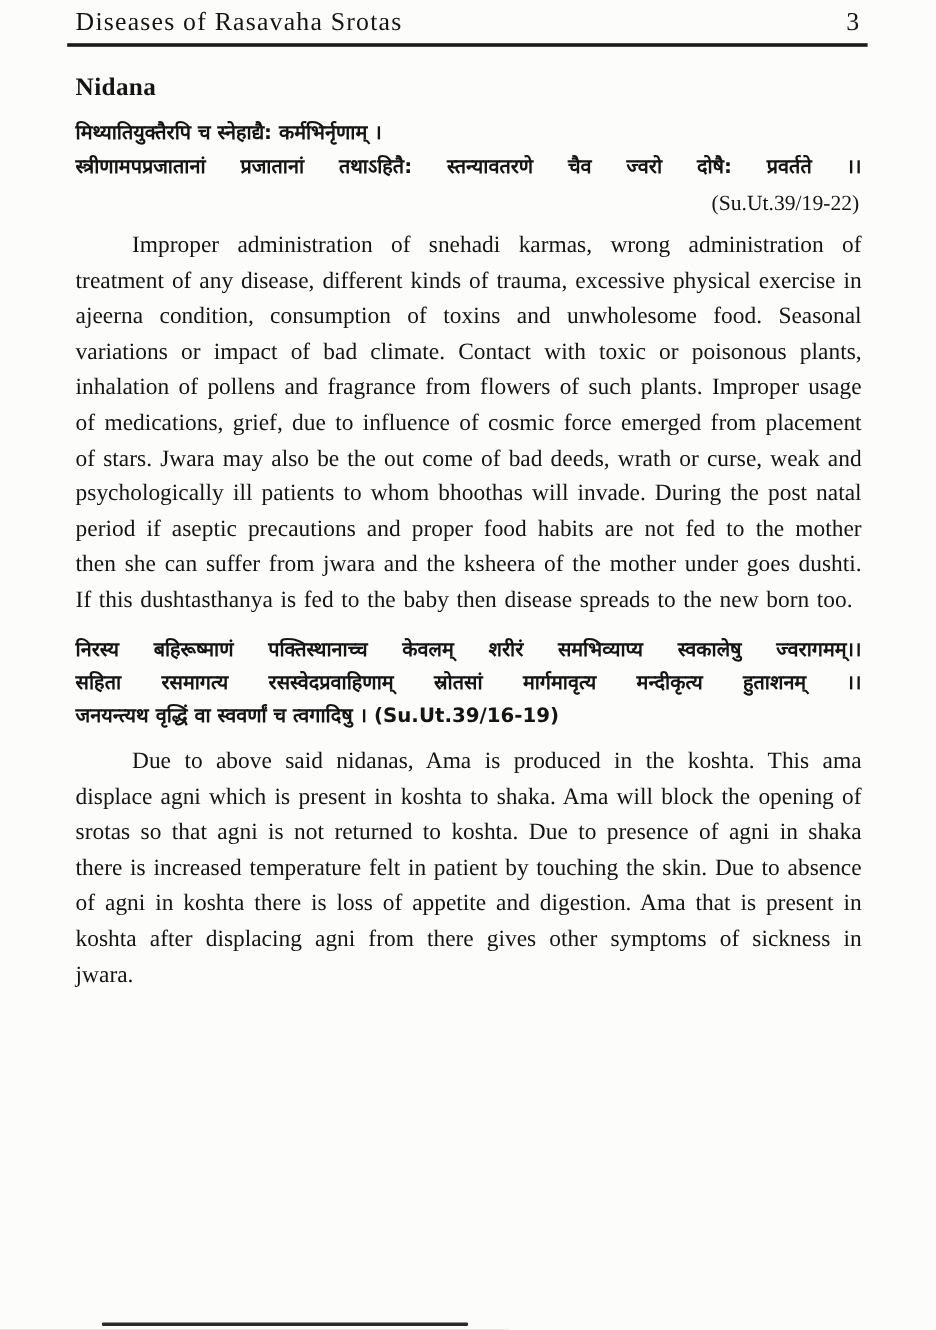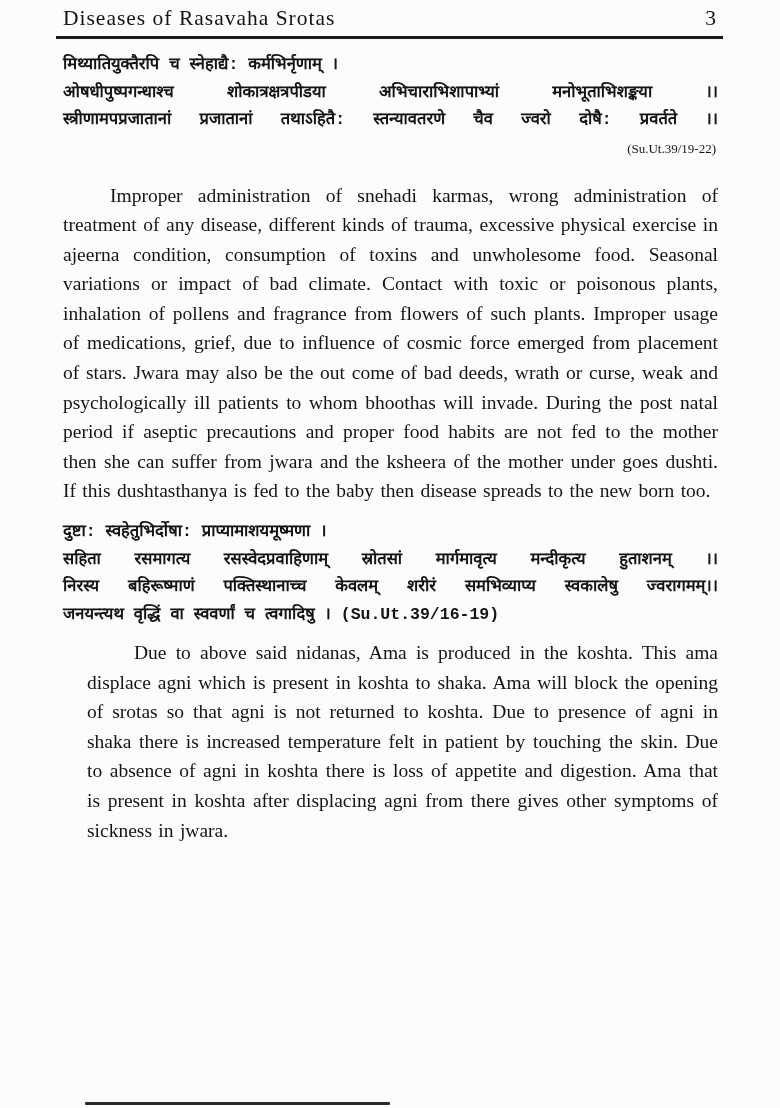--- a/index.html
+++ b/index.html
@@ -43,41 +43,41 @@
     letter-spacing: 0.3px;
   }
   
   .verse-block {
     margin-top: 12px;
     font-family: "DejaVu Sans", sans-serif;
     font-weight: bold;
     font-size: 16.5px;
     line-height: 27.5px;
   }
-  .verse { white-space: normal; font-family: Liberation Mono, monospace; }
+  .verse { white-space: normal; }
   .verse.spread {
     text-align: justify;
     text-align-last: justify;
   }
   .citation {
     text-align: right;
-    font-size: 13px;
+    font-size: 18px;
     margin-top: 7px;
     padding-right: 2px;
   }
   
   .body-para {
     font-size: 19.5px;
     line-height: 29.6px;
     text-align: justify;
     text-indent: 47px;
-    margin-top: 24px;
+    margin-top: 10px;
     word-spacing: 1.5px;
   }
-  .body-para.last { margin-top: 10px; margin-left: 24px; }
+  .body-para.last { margin-top: 10px; }
   
   .bottom-rule {
     position: absolute;
     left: 85px;
     bottom: 3px;
     width: 305px;
     height: 3px;
     background: #2a2a2a;
     border-radius: 1px;
   }
@@ -90,36 +90,35 @@
   <header>
     <div class="header-row">
       <span class="header-title">Diseases of Rasavaha Srotas</span>
       <span class="page-number">3</span>
     </div>
     <div class="header-rule"></div>
   </header>
 
   <main>
 
+    <h2 class="section-heading">Nidana</h2>
 
     <div class="verse-block">
       <div class="verse">मिथ्यातियुक्तैरपि च स्नेहाद्यै: कर्मभिर्नृणाम् ।</div>
-      <div class="verse spread">ओषधीपुष्पगन्धाश्च शोकात्रक्षत्रपीडया अभिचाराभिशापाभ्यां मनोभूताभिशङ्कया ।।</div>
       <div class="verse spread">स्त्रीणामपप्रजातानां प्रजातानां तथाऽहितै: स्तन्यावतरणे चैव ज्वरो दोषै: प्रवर्तते ।।</div>
     </div>
 
     <div class="citation">(Su.Ut.39/19-22)</div>
 
     <p class="body-para">Improper administration of snehadi karmas, wrong administration of treatment of any disease, different kinds of trauma, excessive physical exercise in ajeerna condition, consumption of toxins and unwholesome food. Seasonal variations or impact of bad climate. Contact with toxic or poisonous plants, inhalation of pollens and fragrance from flowers of such plants. Improper usage of medications, grief, due to influence of cosmic force emerged from placement of stars. Jwara may also be the out come of bad deeds, wrath or curse, weak and psychologically ill patients to whom bhoothas will invade. During the post natal period if aseptic precautions and proper food habits are not fed to the mother then she can suffer from jwara and the ksheera of the mother under goes dushti. If this dushtasthanya is fed to the baby then disease spreads to the new born too.</p>
 
 
     <div class="verse-block">
-      <div class="verse">दुष्टा: स्वहेतुभिर्दोषा: प्राप्यामाशयमूष्मणा ।</div>
+      <div class="verse spread">निरस्य बहिरूष्माणं पक्तिस्थानाच्च केवलम् शरीरं समभिव्याप्य स्वकालेषु ज्वरागमम्।।</div>
       <div class="verse spread">सहिता रसमागत्य रसस्वेदप्रवाहिणाम् स्रोतसां मार्गमावृत्य मन्दीकृत्य हुताशनम् ।।</div>
-      <div class="verse spread">निरस्य बहिरूष्माणं पक्तिस्थानाच्च केवलम् शरीरं समभिव्याप्य स्वकालेषु ज्वरागमम्।।</div>
       <div class="verse">जनयन्त्यथ वृद्धिं वा स्ववर्णां च त्वगादिषु । (Su.Ut.39/16-19)</div>
     </div>
 
     <p class="body-para last">Due to above said nidanas, Ama is produced in the koshta. This ama displace agni which is present in koshta to shaka. Ama will block the opening of srotas so that agni is not returned to koshta. Due to presence of agni in shaka there is increased temperature felt in patient by touching the skin. Due to absence of agni in koshta there is loss of appetite and digestion. Ama that is present in koshta after displacing agni from there gives other symptoms of sickness in jwara.</p>
 
   </main>
 
   <div class="bottom-rule"></div>
 
 </div>

